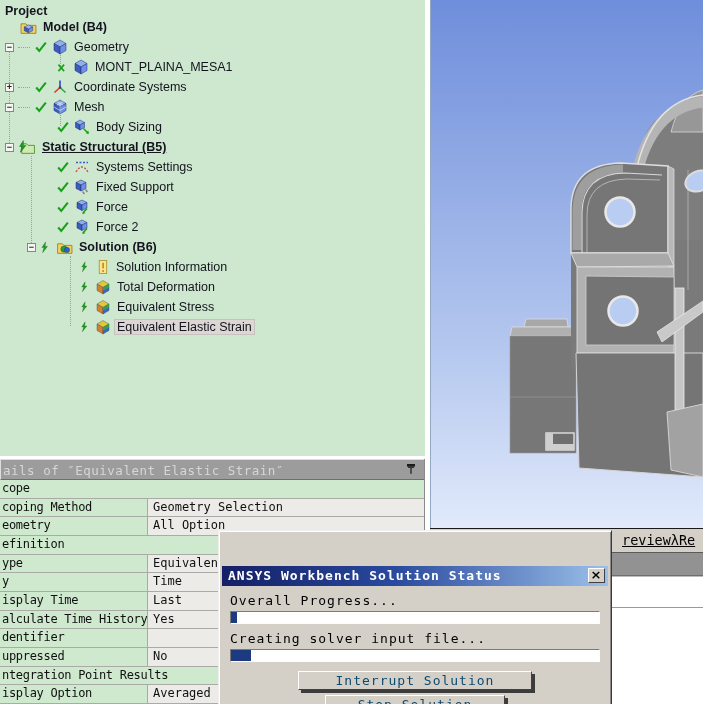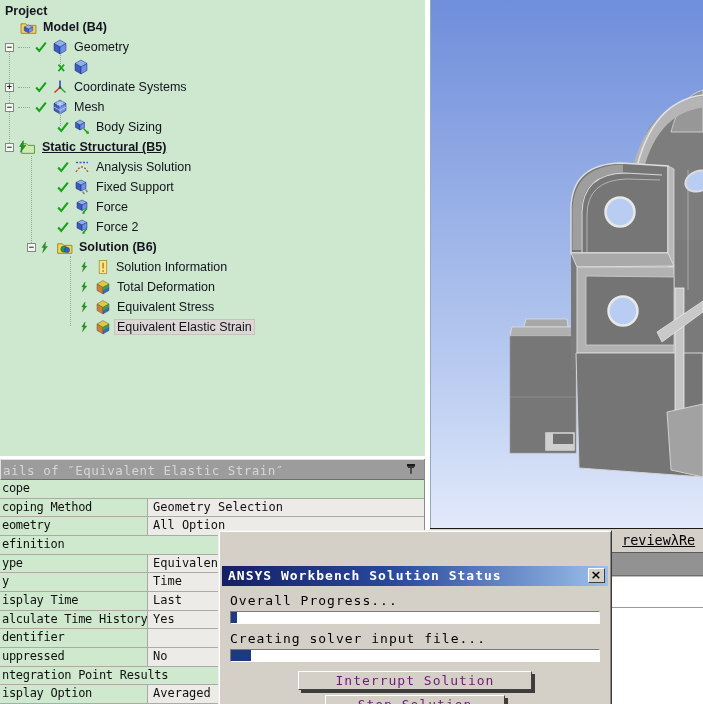--- a/index.html
+++ b/index.html
@@ -86,21 +86,21 @@
   .dlg-label{font-size:13px;margin:7px 0 3px 8px;letter-spacing:1px;}
   .pbar{
     height:13px;margin:0 8px;background:#ffffff;box-sizing:border-box;
     border-top:1px solid #7a7a7a;border-left:1px solid #7a7a7a;
     border-bottom:1px solid #fdfdfd;border-right:1px solid #fdfdfd;
     overflow:hidden;
   }
   .pfill{height:100%;background:#1c3a80;}
   .dlg-btn{
     display:block;box-sizing:border-box;height:19px;margin:0 auto;
-    background:#d4d0c8;color:#701a75;text-align:center;
+    background:#d4d0c8;color:#0c4a6e;text-align:center;
     font-family:"DejaVu Sans Mono","Liberation Mono",monospace;font-size:13px;letter-spacing:1px;
     border-top:1px solid #ffffff;border-left:1px solid #ffffff;
     border-right:1px solid #404040;border-bottom:1px solid #404040;
     box-shadow:3px 3px 0 #3c3c3c;padding-top:1px;cursor:default;
   }
   .btn-interrupt{width:234px;margin-top:9px;}
   .btn-stop{width:180px;margin-top:5px;}
 </style>
 </head>
 <body>
@@ -221,20 +221,21 @@
     <span class="lbl">Geometry</span>
   </div>
 
   <div class="t-row" style="left:56px;top:57px;">
     <svg class="tico" width="13" height="13">
         <use href="#i-xmark"></use>
       </svg>
     <svg class="tico" width="16" height="16">
         <use href="#i-cube-blue"></use>
       </svg>
+    <span class="lbl">MONT_PLAINA_MESA1</span>
   </div>
 
   <div class="t-row" style="left:5px;top:77px;">
     <span class="exp">+</span>
     <span class="stub"></span>
     <svg class="tico" width="14" height="14">
         <use href="#i-check"></use>
       </svg>
     <svg class="tico" width="16" height="16">
         <use href="#i-axes"></use>
@@ -272,21 +273,21 @@
     <span class="lbl">Static Structural (B5)</span>
   </div>
 
   <div class="t-row" style="left:56px;top:157px;">
     <svg class="tico" width="14" height="14">
         <use href="#i-check"></use>
       </svg>
     <svg class="tico" width="16" height="16">
         <use href="#i-chart"></use>
       </svg>
-    <span class="lbl">Analysis Solution</span>
+    <span class="lbl">Systems Settings</span>
   </div>
 
   <div class="t-row" style="left:56px;top:177px;">
     <svg class="tico" width="14" height="14">
         <use href="#i-check"></use>
       </svg>
     <svg class="tico" width="16" height="16">
         <use href="#i-support"></use>
       </svg>
     <span class="lbl">Fixed Support</span>

